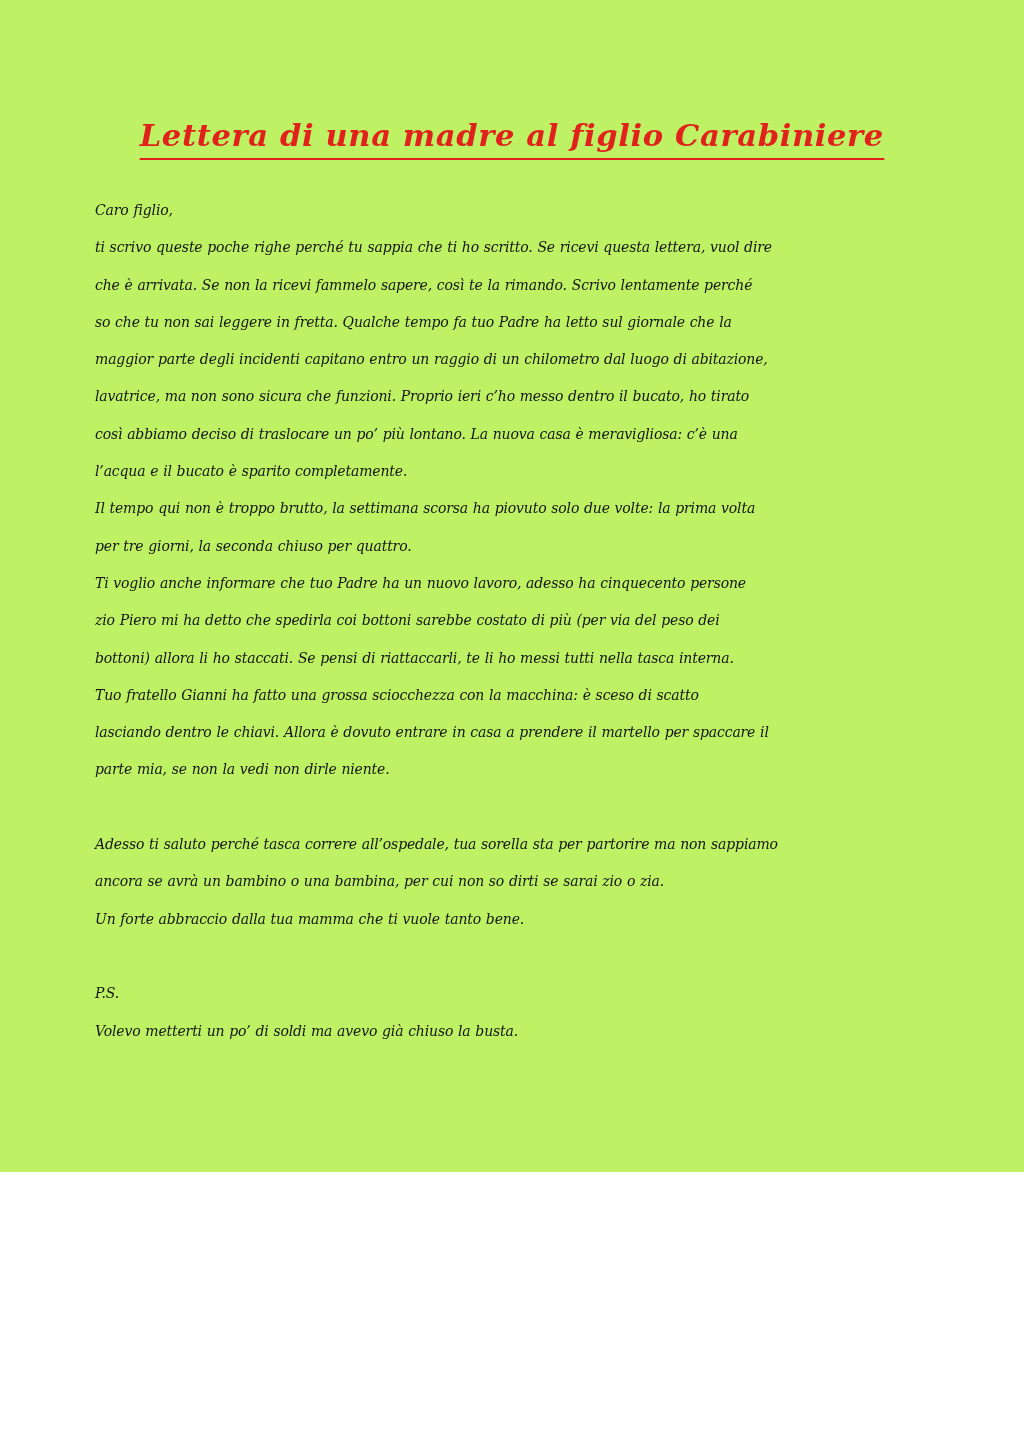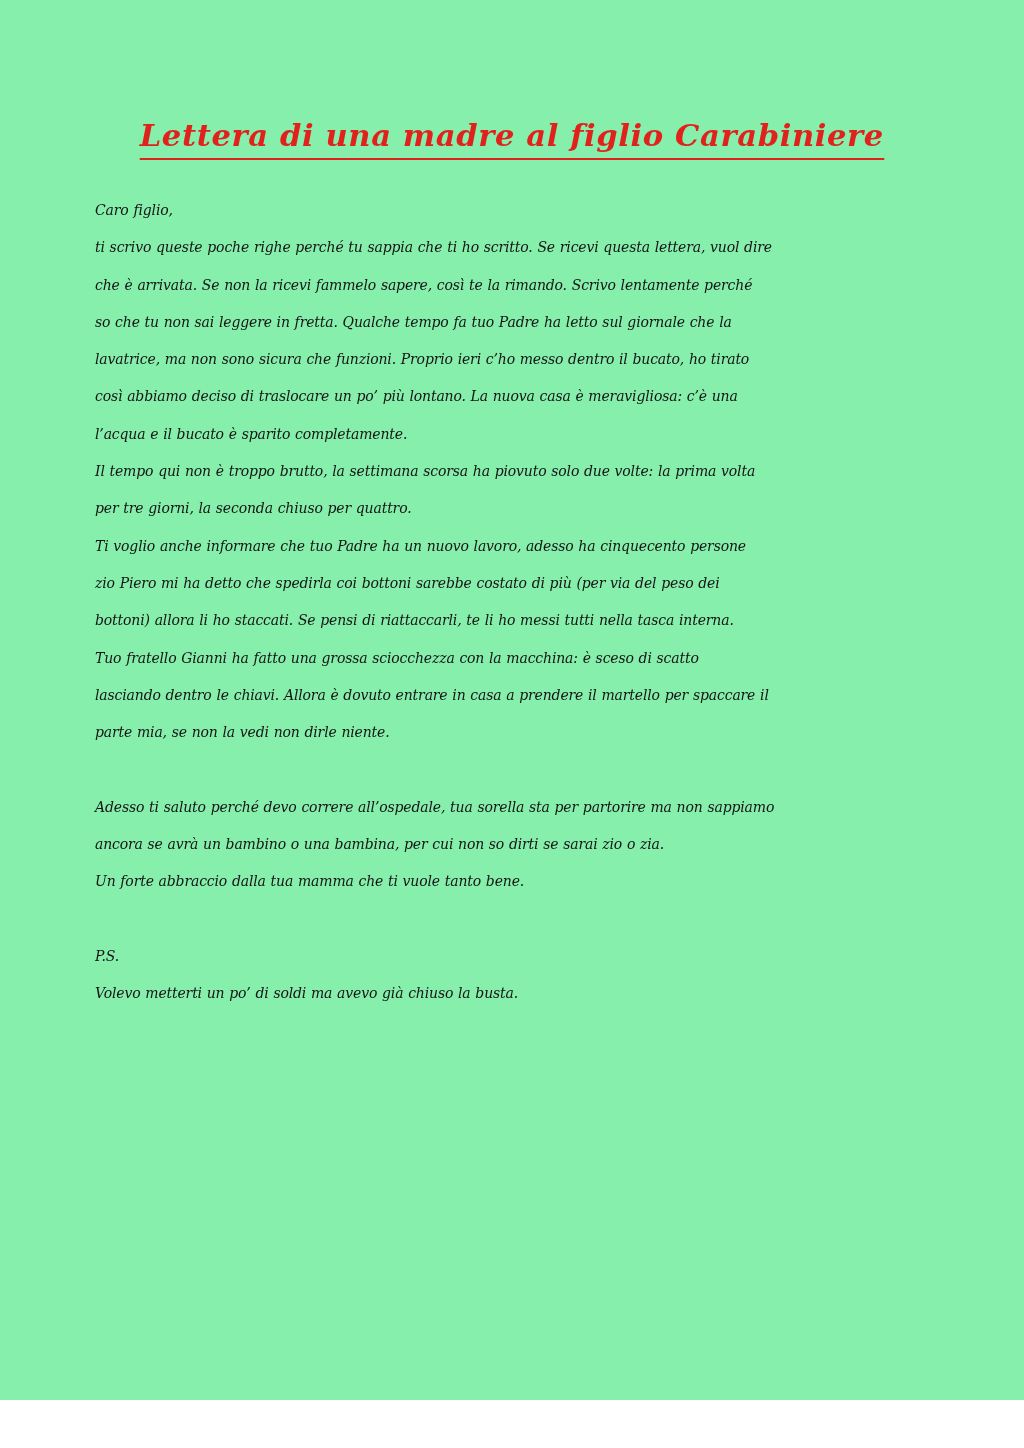--- a/index.html
+++ b/index.html
@@ -9,22 +9,22 @@
   }
   body {
     width: 1024px;
     height: 1448px;
     overflow: hidden;
     font-family: "DejaVu Sans", sans-serif;
   }
   .page {
     position: relative;
     width: 1024px;
-    height: 1400px;
-    background: #86efac;
+    height: 1172px;
+    background: #bef264;
     box-sizing: border-box;
   }
   .doc-title {
     position: absolute;
     top: 118px;
     left: 0;
     width: 1024px;
     text-align: center;
     color: #e1221c;
     font-family: "DejaVu Serif", serif;
@@ -76,41 +76,42 @@
   </div>
 
   <div class="body-text">
       <div class="para">
         <span class="line">Caro figlio,</span>
       </div>
       <div class="para">
         <span class="line">ti scrivo queste poche righe perché tu sappia che ti ho scritto. Se ricevi questa lettera, vuol dire</span>
         <span class="line">che è arrivata. Se non la ricevi fammelo sapere, così te la rimando. Scrivo lentamente perché</span>
         <span class="line">so che tu non sai leggere in fretta. Qualche tempo fa tuo Padre ha letto sul giornale che la</span>
+        <span class="line">maggior parte degli incidenti capitano entro un raggio di un chilometro dal luogo di abitazione,</span>
         <span class="line">lavatrice, ma non sono sicura che funzioni. Proprio ieri c’ho messo dentro il bucato, ho tirato</span>
         <span class="line">così abbiamo deciso di traslocare un po’ più lontano. La nuova casa è meravigliosa: c’è una</span>
         <span class="line">l’acqua e il bucato è sparito completamente.</span>
       </div>
       <div class="para">
         <span class="line">Il tempo qui non è troppo brutto, la settimana scorsa ha piovuto solo due volte: la prima volta</span>
         <span class="line">per tre giorni, la seconda chiuso per quattro.</span>
       </div>
       <div class="para">
         <span class="line">Ti voglio anche informare che tuo Padre ha un nuovo lavoro, adesso ha cinquecento persone</span>
         <span class="line">zio Piero mi ha detto che spedirla coi bottoni sarebbe costato di più (per via del peso dei</span>
         <span class="line">bottoni) allora li ho staccati. Se pensi di riattaccarli, te li ho messi tutti nella tasca interna.</span>
       </div>
       <div class="para">
         <span class="line">Tuo fratello Gianni ha fatto una grossa sciocchezza con la macchina: è sceso di scatto</span>
         <span class="line">lasciando dentro le chiavi. Allora è dovuto entrare in casa a prendere il martello per spaccare il</span>
         <span class="line">parte mia, se non la vedi non dirle niente.</span>
       </div>
       <span class="spacer-line"></span>
       <div class="para">
-        <span class="line">Adesso ti saluto perché devo correre all’ospedale, tua sorella sta per partorire ma non sappiamo</span>
+        <span class="line">Adesso ti saluto perché tasca correre all’ospedale, tua sorella sta per partorire ma non sappiamo</span>
         <span class="line">ancora se avrà un bambino o una bambina, per cui non so dirti se sarai zio o zia.</span>
         <span class="line">Un forte abbraccio dalla tua mamma che ti vuole tanto bene.</span>
       </div>
       <span class="spacer-line"></span>
       <div class="para">
         <span class="line">P.S.</span>
         <span class="line">Volevo metterti un po’ di soldi ma avevo già chiuso la busta.</span>
       </div>
     </div>
 

